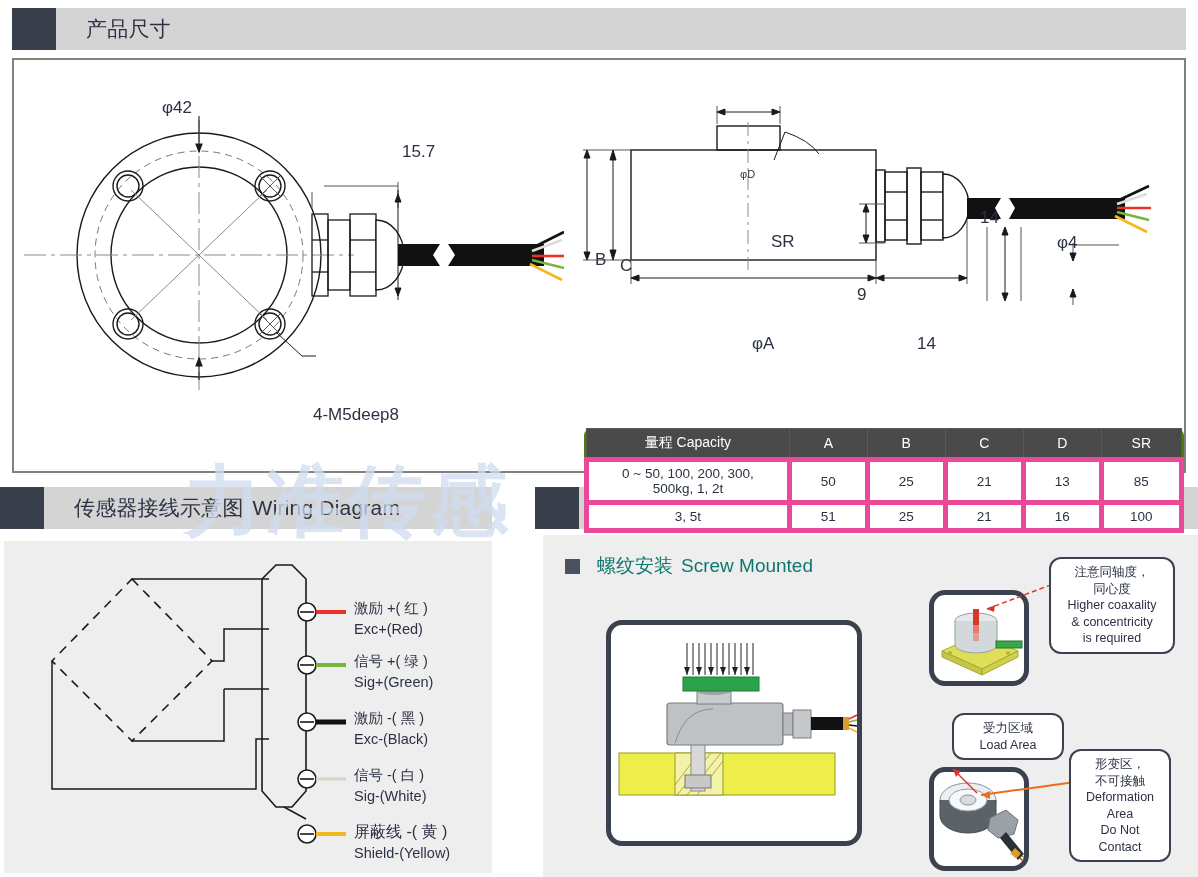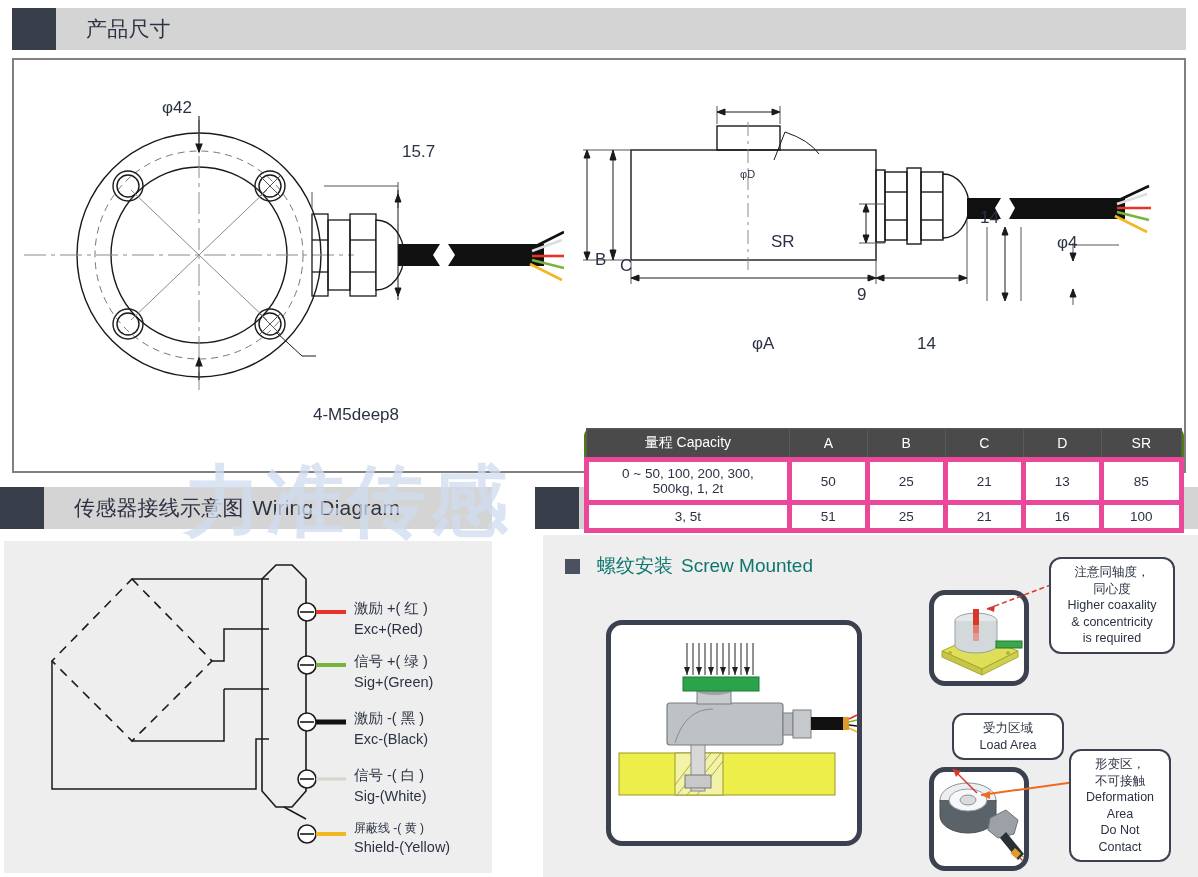--- a/index.html
+++ b/index.html
@@ -467,21 +467,21 @@
       </div>
     </div>
 
     <div style="position:absolute;top:262px;left:0;display:flex;align-items:flex-start">
       <svg width="54" height="22">
         <circle cx="11" cy="11" r="9" fill="#fff" stroke="#1a1a1a" stroke-width="1.6"></circle>
         <line x1="4" y1="11" x2="18" y2="11" stroke="#1a1a1a" stroke-width="1.6"></line>
         <line x1="20" y1="11" x2="50" y2="11" stroke="#f2b822" stroke-width="4"></line>
       </svg>
       <div style="margin-left:4px;margin-top:-3px;line-height:1.45">
-        <div style="font-size:12px">屏蔽线 -( 黄 )</div>
+        <div style="font-size:16px">屏蔽线 -( 黄 )</div>
         <div style="font-size:14.5px">Shield-(Yellow)</div>
       </div>
     </div>
   </div>
 </div>
 
 <div class="sec-head" id="inst-head">
   <div class="tab"></div>
 </div>
 

